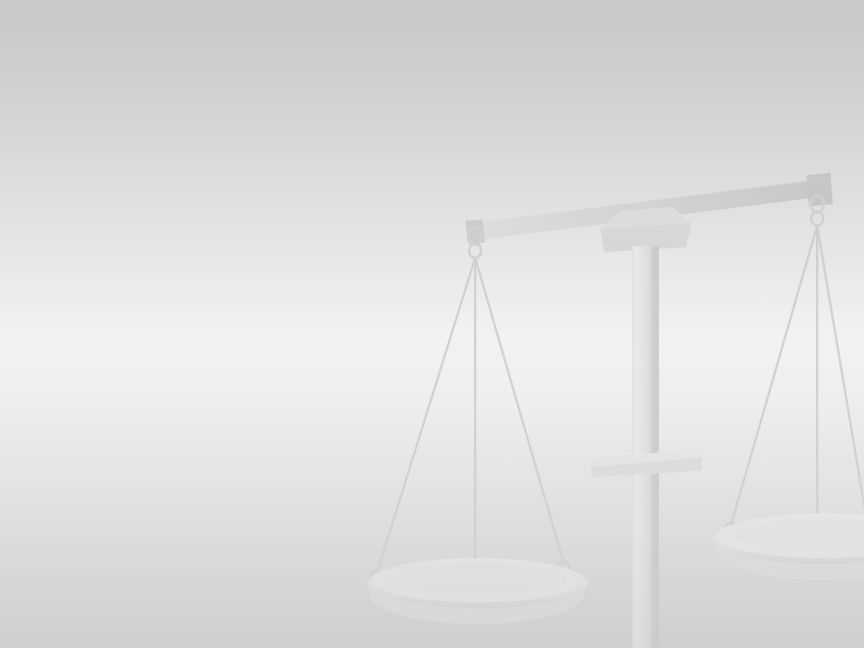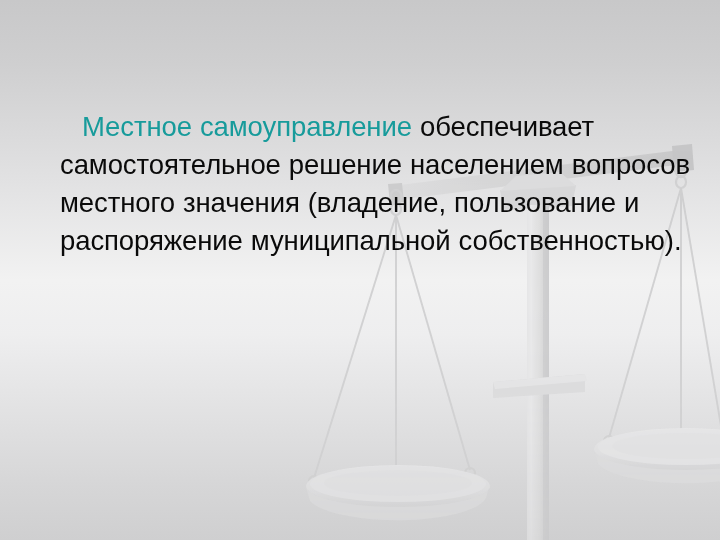--- a/index.html
+++ b/index.html
@@ -149,17 +149,14 @@
       <g>
         <path d="M 594 450 A 92 21 0 0 0 778 447 L 774 461 A 90 26 0 0 1 598 464 Z" fill="#dcdcdd"></path>
         <ellipse cx="686" cy="449" rx="92" ry="21" fill="url(#panGrad)"></ellipse>
         <ellipse cx="686" cy="447" rx="88" ry="18" fill="#e6e6e7"></ellipse>
         <ellipse cx="686" cy="446" rx="74" ry="13" fill="#e2e2e3" opacity="0.8"></ellipse>
       </g>
 
     </g>
   </svg>
 
-  <div id="text-block">
-    <p class="para"><span class="accent">Местное самоуправление</span><span> обеспечивает самостоятельное решение населением вопросов местного значения (владение, пользование и распоряжение муниципальной собственностью).</span></p>
-  </div>
 
 </div>
 
 </body></html>

